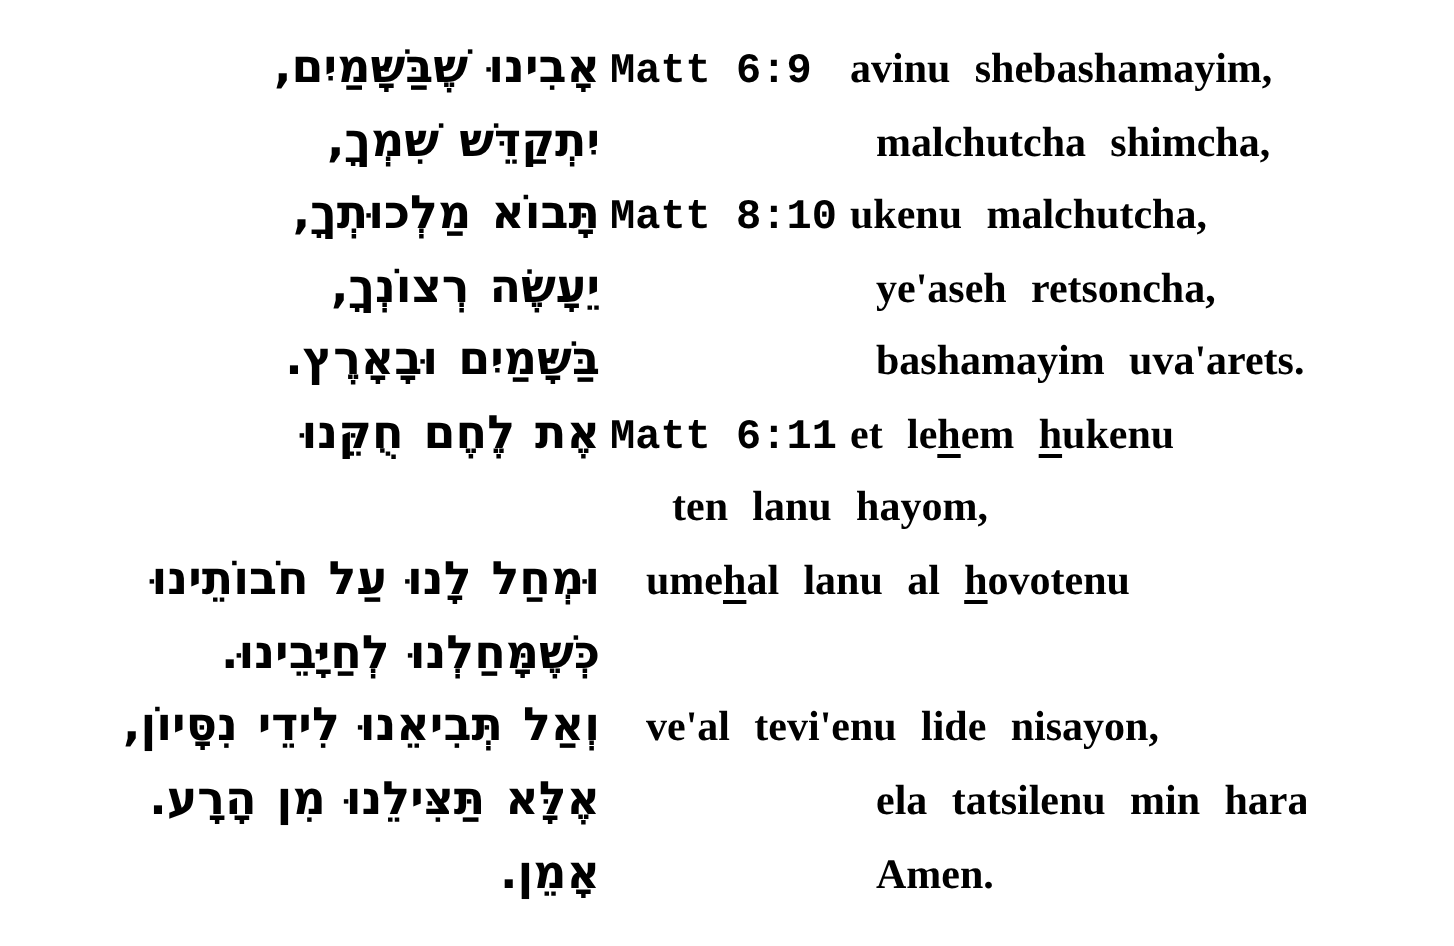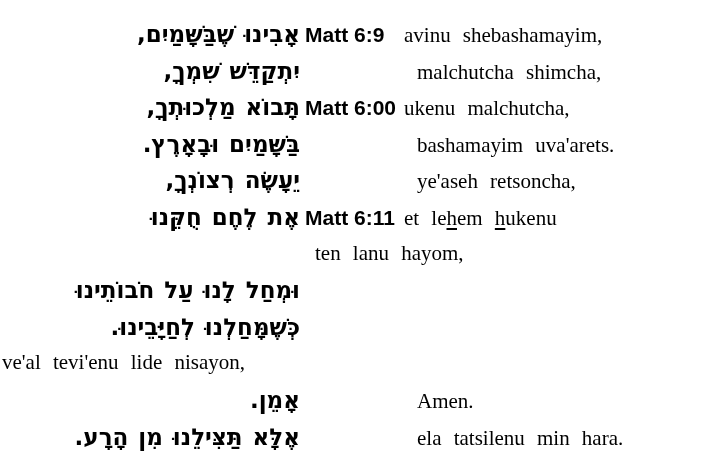--- a/index.html
+++ b/index.html
@@ -26,33 +26,34 @@
   .hebrew {
     direction: rtl;
     text-align: right;
     font-family: "DejaVu Sans", sans-serif;
     font-weight: bold;
     font-size: 23px;
     white-space: nowrap;
     word-spacing: 2px;
   }
   .ref {
-    font-family: Liberation Sans, sans-serif;
+    font-family: Liberation Mono, monospace;
     font-weight: bold;
     font-size: 21px;
     padding-left: 5px;
     white-space: nowrap;
   }
   .latin {
     font-family: "Liberation Serif", "DejaVu Serif", serif;
-    font-weight: normal;
+    font-weight: bold;
     font-size: 21px;
     word-spacing: 0.33em;
     white-space: nowrap;
     padding-left: 2px;
+    margin-left: 21px;
   }
   .prayer-line.cont .latin {
     padding-left: 15px;
   }
   .u {
     text-decoration: underline;
     text-decoration-thickness: 2px;
     text-underline-offset: 3px;
   }
 </style>
@@ -68,65 +69,67 @@
   </div>
 
   <div class="prayer-line cont">
     <span class="hebrew">יִתְקַדֵּשׁ שִׁמְךָ,</span>
     <span class="ref"></span>
     <span class="latin">malchutcha shimcha,</span>
   </div>
 
   <div class="prayer-line">
     <span class="hebrew">תָּבוֹא מַלְכוּתְךָ,</span>
-    <span class="ref">Matt 6:00</span>
+    <span class="ref">Matt 8:10</span>
     <span class="latin">ukenu malchutcha,</span>
+  </div>
+
+  <div class="prayer-line cont">
+    <span class="hebrew">יֵעָשֶׂה רְצוֹנְךָ,</span>
+    <span class="ref"></span>
+    <span class="latin">ye'aseh retsoncha,</span>
   </div>
 
   <div class="prayer-line cont">
     <span class="hebrew">בַּשָּׁמַיִם וּבָאָרֶץ.</span>
     <span class="ref"></span>
     <span class="latin">bashamayim uva'arets.</span>
-  </div>
-
-  <div class="prayer-line cont">
-    <span class="hebrew">יֵעָשֶׂה רְצוֹנְךָ,</span>
-    <span class="ref"></span>
-    <span class="latin">ye'aseh retsoncha,</span>
   </div>
 
   <div class="prayer-line">
     <span class="hebrew">אֶת לֶחֶם חֻקֵּנוּ</span>
     <span class="ref">Matt 6:11</span>
     <span class="latin">et le<span class="u">h</span>em <span class="u">h</span>ukenu</span>
   </div>
 
   <div class="prayer-line cont">
     <span class="ref"></span>
     <span class="latin">ten lanu hayom,</span>
   </div>
 
   <div class="prayer-line">
     <span class="hebrew">וּמְחַל לָנוּ עַל חֹבוֹתֵינוּ</span>
+    <span class="latin">ume<span class="u">h</span>al lanu al <span class="u">h</span>ovotenu</span>
   </div>
 
   <div class="prayer-line cont">
     <span class="hebrew">כְּשֶׁמָּחַלְנוּ לְחַיָּבֵינוּ.</span>
     <span class="ref"></span>
   </div>
 
   <div class="prayer-line">
+    <span class="hebrew">וְאַל תְּבִיאֵנוּ לִידֵי נִסָּיוֹן,</span>
     <span class="latin">ve'al tevi'enu lide nisayon,</span>
+  </div>
+
+  <div class="prayer-line cont">
+    <span class="hebrew">אֶלָּא תַּצִּילֵנוּ מִן הָרָע.</span>
+    <span class="ref"></span>
+    <span class="latin">ela tatsilenu min hara.</span>
   </div>
 
   <div class="prayer-line cont">
     <span class="hebrew">אָמֵן.</span>
     <span class="ref"></span>
     <span class="latin">Amen.</span>
   </div>
 
-  <div class="prayer-line cont">
-    <span class="hebrew">אֶלָּא תַּצִּילֵנוּ מִן הָרָע.</span>
-    <span class="ref"></span>
-    <span class="latin">ela tatsilenu min hara.</span>
-  </div>
-
 </div>
 
 </body></html>

